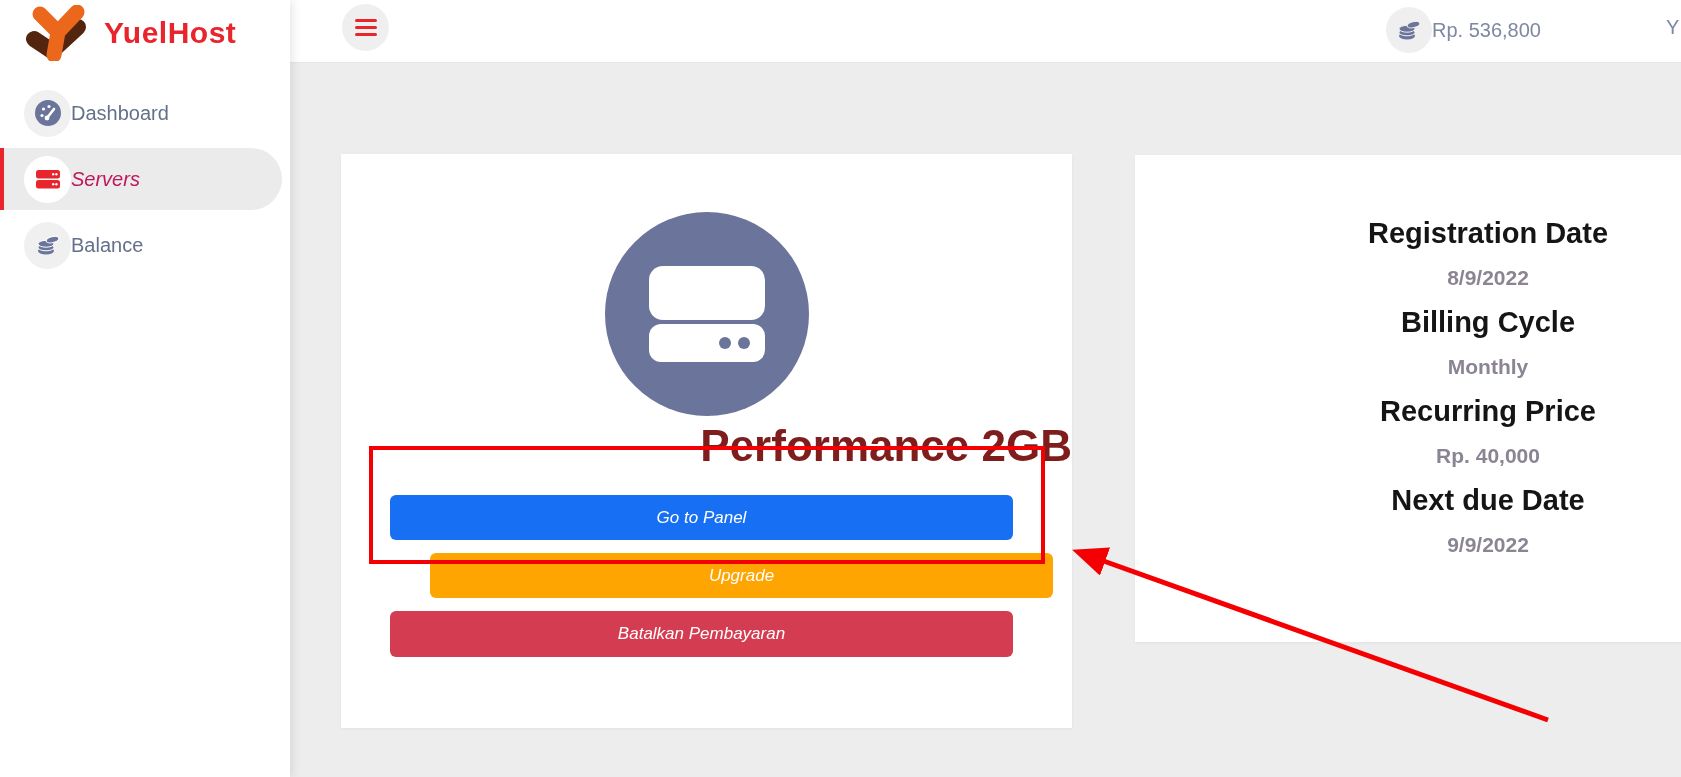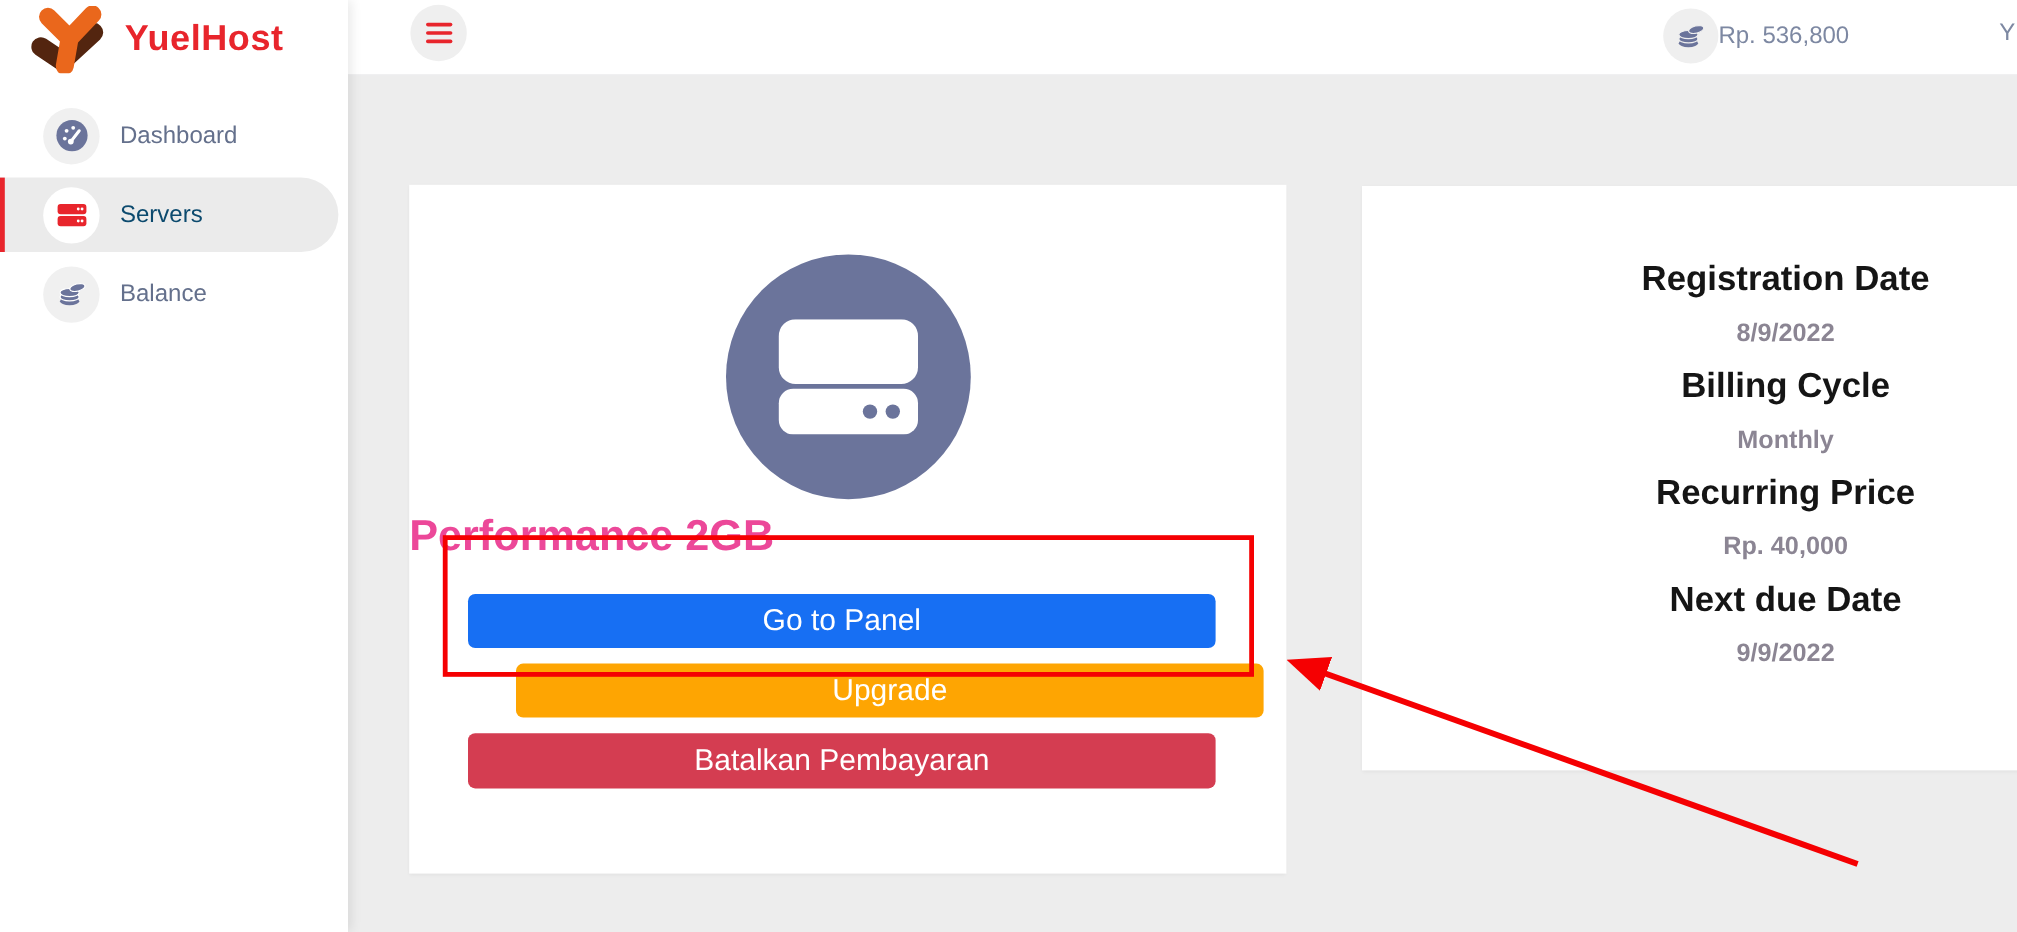--- a/index.html
+++ b/index.html
@@ -13,37 +13,37 @@
   .balance-group{position:absolute;left:1096px;top:7px;display:flex;align-items:center;}
   .coin-badge{width:46px;height:46px;border-radius:50%;background:#efefef;display:flex;align-items:center;justify-content:center;}
   .balance-text{font-size:20px;color:#7d88a2;}
   .user-initial{position:absolute;left:1376px;top:16px;font-size:20px;color:#7d88a2;}
 
   
   .sidebar{position:absolute;left:0;top:0;bottom:0;width:290px;background:#fff;box-shadow:3px 0 9px rgba(0,0,0,.09);z-index:5;}
   .logo-row{display:flex;align-items:center;gap:12px;padding:4px 14px 0 26px;height:58px;cursor:pointer;}
   .brand{font-size:30px;font-weight:bold;color:#e8252c;letter-spacing:0.5px;}
   .nav{margin-top:20px;}
-  .nav-item{position:relative;height:62px;width:282px;display:flex;align-items:center;gap:17px;padding-left:36px;box-sizing:border-box;margin-bottom:4px;cursor:pointer;}
+  .nav-item{position:relative;height:62px;width:282px;display:flex;align-items:center;gap:0;padding-left:24px;box-sizing:border-box;margin-bottom:4px;cursor:pointer;}
   .nav-item.active{background:#ebebeb;border-radius:0 34px 34px 0;}
   .nav-item.active::before{content:'';position:absolute;left:0;top:0;bottom:0;width:4px;background:#e8252c;}
   .icon-circle{width:47px;height:47px;border-radius:50%;background:#f0f0f0;display:flex;align-items:center;justify-content:center;flex:none;}
   .nav-item.active .icon-circle{background:#fff;}
   .nav-label{font-size:20px;color:#64708c;}
-  .nav-item.active .nav-label{color:#0c4a6e;}
+  .nav-item.active .nav-label{color:#be185d;font-style:italic;}
 
   
   .content{position:absolute;left:290px;right:0;top:62px;bottom:0;background:#ededed;}
   .page-title{position:absolute;left:52px;top:22px;font-size:27px;font-weight:bold;color:#121212;margin:0;}
 
   .server-card{position:absolute;left:51px;top:92px;width:731px;height:574px;background:#fff;box-shadow:0 1px 3px rgba(0,0,0,.05);}
   .big-circle{position:absolute;left:50%;transform:translateX(-50%);top:58px;width:204px;height:204px;border-radius:50%;background:#6b749b;display:flex;align-items:center;justify-content:center;}
-  .server-title{position:absolute;top:266px;left:0;width:100%;text-align:left;font-size:36px;line-height:52px;font-weight:bold;color:#ec4899;margin:0;}
+  .server-title{position:absolute;top:266px;left:0;width:100%;text-align:right;font-size:44px;line-height:52px;font-weight:bold;color:#7f1d1d;margin:0;}
   .btn-stack{position:absolute;left:49px;top:341px;width:623px;}
-  .btn{display:block;width:100%;height:45px;border:none;border-radius:6px;margin-bottom:13px;color:#fff;font-size:25px;font-family:"Liberation Sans",sans-serif;cursor:pointer;}
+  .btn{display:block;width:100%;height:45px;border:none;border-radius:6px;margin-bottom:13px;color:#fff;font-size:17px;font-family:"Liberation Sans",sans-serif;cursor:pointer;font-style:italic;}
   .btn-panel{background:#176ff3;}
   .btn-upgrade{background:#fea502;margin-left:40px;}
   .btn-cancel{background:#d43d51;height:46px;}
 
   .details-card{position:absolute;left:845px;top:93px;width:706px;height:487px;background:#fff;box-shadow:0 1px 3px rgba(0,0,0,.05);}
   .details-content{padding-top:56px;text-align:center;}
   .detail-label{font-size:29px;line-height:45px;font-weight:bold;color:#151515;}
   .detail-value{font-size:21px;line-height:44px;font-weight:bold;color:#8b8593;}
 
   

